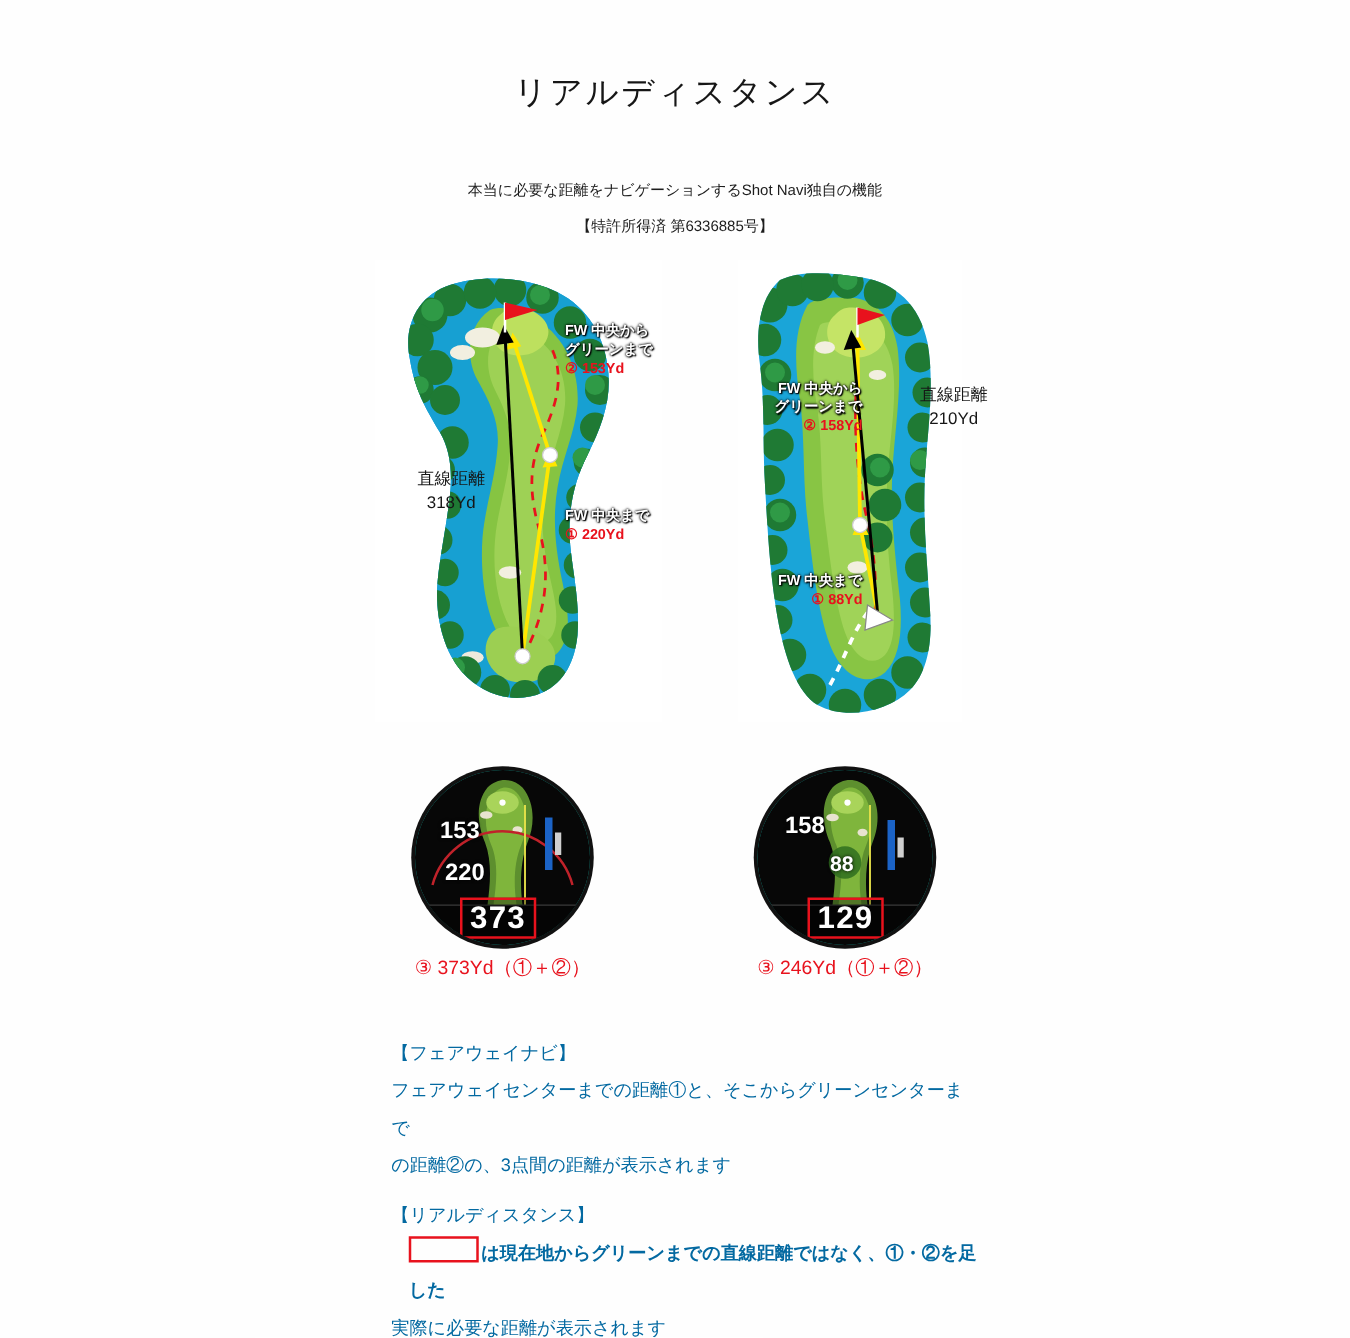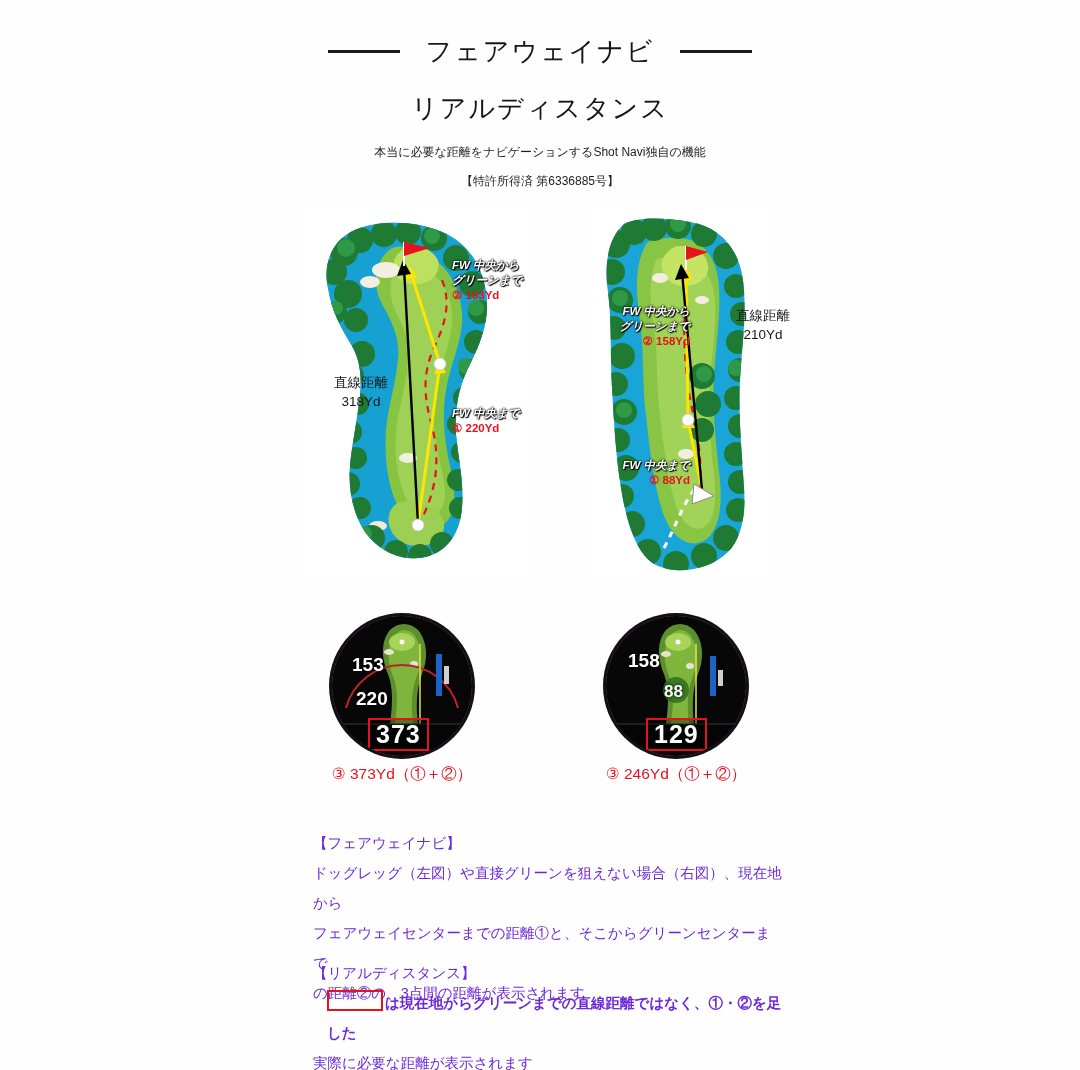--- a/index.html
+++ b/index.html
@@ -86,21 +86,20 @@
   .callout {
     position: absolute;
     font-size: 11.5px;
     line-height: 15px;
     font-weight: bold;
     white-space: nowrap;
   }
   .callout .white-t {
     color: #ffffff;
     text-shadow: 0 0 2px #000, 0 0 2px #000, 1px 1px 1px #000;
-    font-style: italic;
   }
   .callout .red-t {
     color: #e8121d;
     font-weight: bold;
   }
   .dist-label {
     position: absolute;
     font-size: 13.5px;
     line-height: 19px;
     color: #161616;
@@ -114,21 +113,21 @@
     top: 606px;
     left: 0;
     width: 1080px;
     height: 200px;
   }
   .watch {
     position: absolute;
     width: 140px;
     height: 140px;
     border-radius: 50%;
-    background: #a21caf;
+    background: #0f766e;
     overflow: hidden;
     box-shadow: 0 0 0 3px #111;
   }
   .watch-left { left: 332px; top: 10px; }
   .watch-right { left: 606px; top: 10px; }
 
   .watch-inner { position: absolute; inset: 0; }
 
   .w-num {
     position: absolute;
@@ -159,46 +158,41 @@
   .cap-left { left: 232px; }
   .cap-right { left: 506px; }
 
   
   .desc {
     position: absolute;
     left: 313px;
     width: 470px;
     font-size: 14.5px;
     line-height: 30px;
-    color: #6d28d9;
+    color: #0369a1;
   }
   .desc-1 { top: 828px; }
   .desc-2 { top: 958px; }
   .desc p { margin: 0; }
   .red-box-inline {
     display: inline-block;
     width: 52px;
     height: 17px;
     border: 2px solid #e8121d;
     vertical-align: -3px;
     margin-right: 2px;
   }
   .indent { padding-left: 14px; font-weight: bold; }
 </style>
 </head>
 <body>
 
 <div class="page">
 
   <div class="title-block">
-    <div class="title-row">
-      <span class="title-rule"></span>
-      <span class="title-line1">フェアウェイナビ</span>
-      <span class="title-rule"></span>
-    </div>
     <div class="title-line2">リアルディスタンス</div>
   </div>
 
   <div class="lead">
     <div>本当に必要な距離をナビゲーションするShot Navi独自の機能</div>
     <div>【特許所得済 第6336885号】</div>
   </div>
 
   <div class="holes">
 
@@ -489,21 +483,20 @@
       </svg>
       <div class="w-num" style="left:22px; top:34px; font-size:19px;">158</div>
       <div class="w-num" style="left:58px; top:66px; font-size:17px;">88</div>
       <div class="w-big-box" style="left:40px; top:102px;">129</div>
     </div>
     <div class="watch-caption cap-right">③ 246Yd（①＋②）</div>
   </div>
 
   <div class="desc desc-1">
     <p>【フェアウェイナビ】</p>
-    <p>ドッグレッグ（左図）や直接グリーンを狙えない場合（右図）、現在地から</p>
     <p>フェアウェイセンターまでの距離①と、そこからグリーンセンターまで</p>
     <p>の距離②の、3点間の距離が表示されます</p>
   </div>
 
   <div class="desc desc-2">
     <p>【リアルディスタンス】</p>
     <p class="indent">
       <span class="red-box-inline"></span><span>は現在地からグリーンまでの直線距離ではなく、①・②を足した</span>
     </p>
     <p>実際に必要な距離が表示されます</p>

